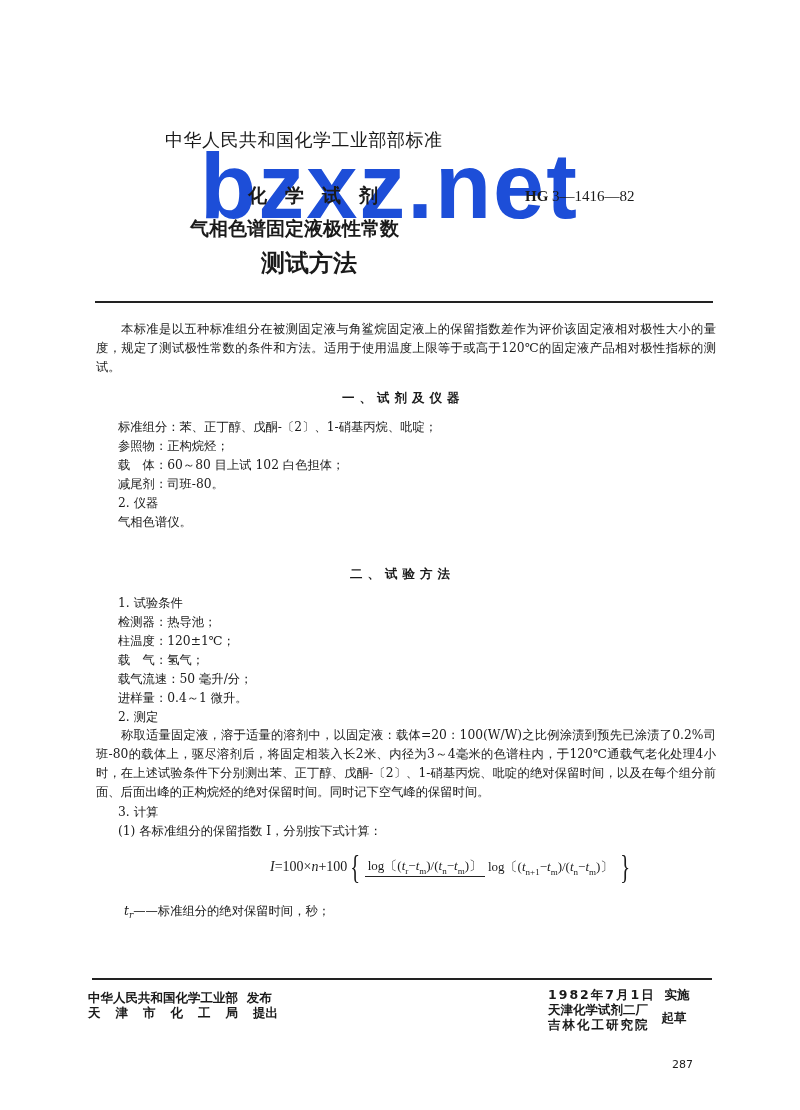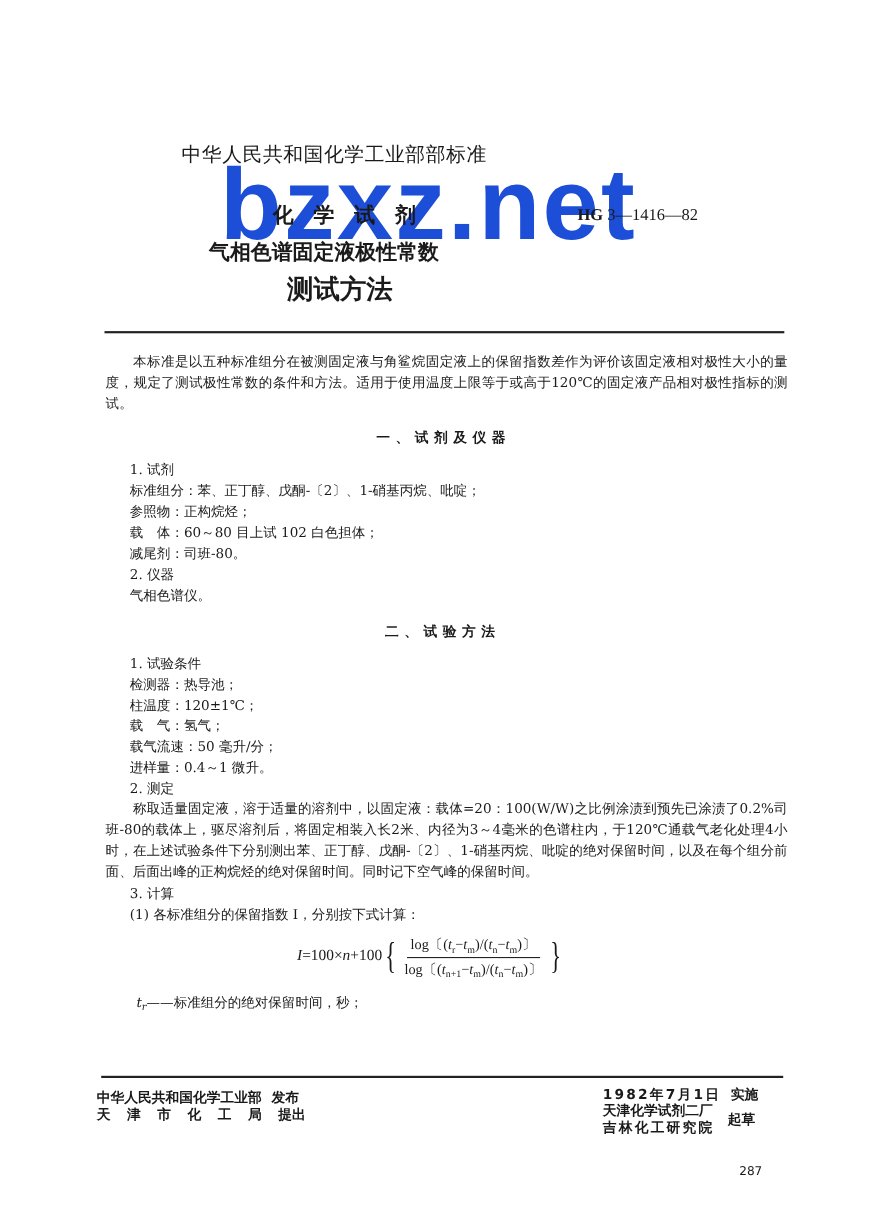--- a/index.html
+++ b/index.html
@@ -18,21 +18,21 @@
   .std-code b { font-weight:bold; }
   .title-sub { left:190px; top:216px; font-family:"DejaVu Sans",sans-serif; font-weight:bold; font-size:19px; z-index:1; }
   .title-sub2 { left:261px; top:247px; font-family:"DejaVu Sans",sans-serif; font-weight:bold; font-size:24px; z-index:1;text-align:right; }
   .rule { height:1.5px; background:#222; }
   .body-text { font-size:12.3px; line-height:19px; }
   .para { left:96px; width:620px; text-indent:25px; text-align:justify; }
   .section-heading { font-family:"DejaVu Sans",sans-serif; font-weight:bold; font-size:12.5px; letter-spacing:5px; }
   .line { left:118px; white-space:nowrap; }
   .formula { left:270px; top:850px; display:flex; align-items:center; font-family:"Liberation Serif",serif; font-size:14px; }
   .formula .brace { font-size:34px; line-height:1; font-weight:lighter; transform:scaleX(0.6); }
-  .frac { display:inline-flex; flex-direction:column; align-items:center; margin:0 1px; }
+  .frac { display:inline-flex; align-items:center; margin:0 1px; }
   .frac .num { border-bottom:1px solid #222; padding:0 3px 1px; font-size:13px; }
   .frac .den { padding:1px 3px 0; font-size:13px; }
   i { font-style:italic; }
   sub { font-size:9px; }
   .where-row { white-space:nowrap; font-size:12.3px; }
   .footer-left { left:88px; top:990px; font-family:"DejaVu Sans",sans-serif; font-weight:bold; font-size:12.5px; line-height:15px; }
   .footer-right { left:548px; top:987px; font-family:"DejaVu Sans",sans-serif; font-weight:bold; font-size:12.5px; line-height:15px; }
   .page-num { left:672px; top:1058px; font-family:"DejaVu Sans",sans-serif; font-size:11px;text-align:center; }
 </style>
 </head>
@@ -49,21 +49,20 @@
 <div class="abs title-sub">气相色谱固定液极性常数</div>
 <div class="abs title-sub2">测试方法</div>
 
 <div class="abs rule" style="left:95px; top:301px; width:618px;"></div>
 
 <div class="abs para body-text" style="top:320px;">本标准是以五种标准组分在被测固定液与角鲨烷固定液上的保留指数差作为评价该固定液相对极性大小的量度，规定了测试极性常数的条件和方法。适用于使用温度上限等于或高于120℃的固定液产品相对极性指标的测试。</div>
 
 <div class="abs section-heading" style="left:342px; top:390px;">一、试剂及仪器</div>
 
 <div class="abs body-text" style="left:118px; top:418px;">
-  <div class="line" style="position:static">1. 试剂</div>
   <div class="line" style="position:static">标准组分：苯、正丁醇、戊酮-〔2〕、1-硝基丙烷、吡啶；</div>
   <div class="line" style="position:static">参照物：正构烷烃；</div>
   <div class="line" style="position:static">载　体：60～80 目上试 102 白色担体；</div>
   <div class="line" style="position:static">减尾剂：司班-80。</div>
   <div class="line" style="position:static">2. 仪器</div>
   <div class="line" style="position:static">气相色谱仪。</div>
 </div>
 
 <div class="abs section-heading" style="left:350px; top:566px;">二、试验方法</div>
 

